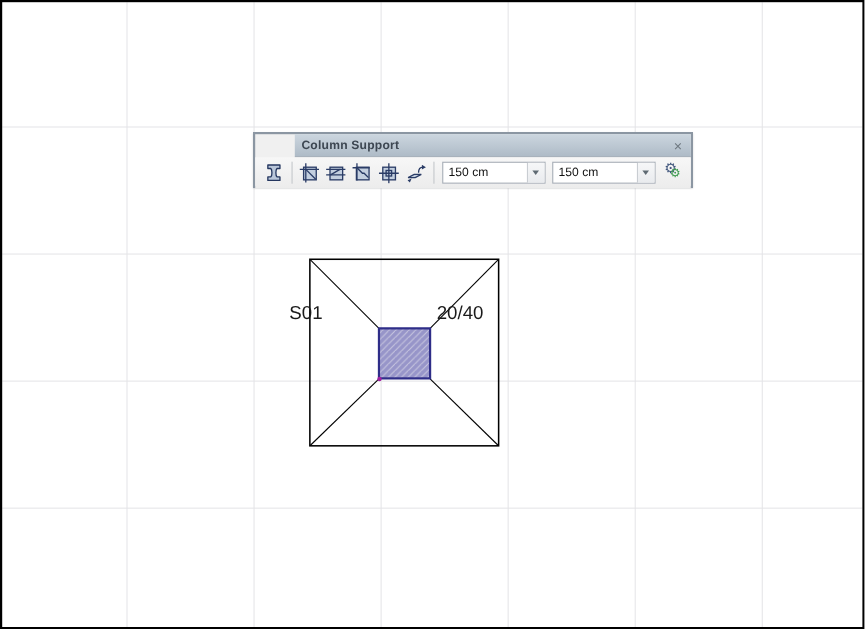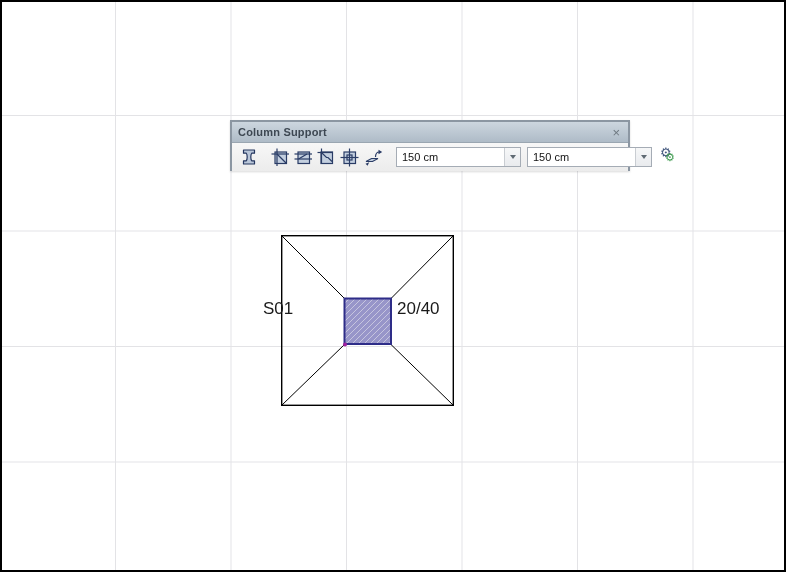--- a/index.html
+++ b/index.html
@@ -18,42 +18,42 @@
   
   .toolbar {
     position:absolute; left:228px; top:118px; width:400px; height:51px;
     border:2px solid #8b96a2; background:#f0f0f0;
     box-shadow:0 1px 2px rgba(0,0,0,0.15);
   }
   .titlebar {
     height:19px; display:flex; align-items:center;
     background:linear-gradient(to bottom,#ccd6df,#aebbc7);
     border-bottom:1px solid #9aa6b1;
-    padding:10px 6px; cursor:move;
+    padding:10px 6px; cursor:move;margin-left:36px;
   }
   .titlebar .title {
     font-size:11px; font-weight:bold; color:#3d4752; letter-spacing:0.2px;
   }
   .titlebar .close {
     margin-left:auto; font-size:13px; line-height:13px; color:#6e7880;
     cursor:pointer; padding:0 2px;
   }
   .toolrow {
     height:28px; display:flex; align-items:center; padding:0 5px;
     background:linear-gradient(to bottom,#f7f7f7,#ececec);
   }
   .tbtn {
     border:none; background:transparent; padding:1px; margin:0 1px;
     width:24px; height:24px; display:flex; align-items:center; justify-content:center;
     cursor:pointer;
   }
   .sep { width:1px; height:20px; background:#c3c7cb; margin:0 4px; }
 
   .combo {
-    display:flex; width:125px; height:20px;
+    display:flex; width:94px; height:20px;
     background:#ffffff; border:1px solid #a5acb5; margin:0 3px;
   }
   .combo input {
     flex:1; min-width:0; border:none; outline:none; background:transparent;
     font-family:"Liberation Sans", sans-serif; font-size:11px; color:#111;
     padding:0 0 0 5px; height:100%;
   }
   .combo .combo-btn {
     width:16px; height:100%; display:flex; align-items:center; justify-content:center;
     background:linear-gradient(to bottom,#f6f7f8,#e9ebee);
@@ -67,21 +67,20 @@
   .gearbtn { position:relative; width:22px; height:22px; margin-left:3px; }
   .gearwrap { position:relative; width:18px; height:18px; display:block; }
   .gear-a { position:absolute; left:1px; top:-3px; font-size:13px; color:#44597f; }
   .gear-b { position:absolute; left:6px; top:3px;  font-size:11px; color:#3e9b4f; }
 
   
   .support-svg { position:absolute; left:279px; top:233px; overflow:visible; }
   .draw-label {
     position:absolute; font-size:17px; color:#1a1a1a; white-space:nowrap;
     font-family:"Liberation Sans", sans-serif;
-    margin-top:24px;
   }
   .label-left  { left:261px; top:273px; }
   .label-right { left:395px; top:273px; }
 </style>
 </head>
 <body>
 
 <div class="screen">
 
   <div class="toolbar">

